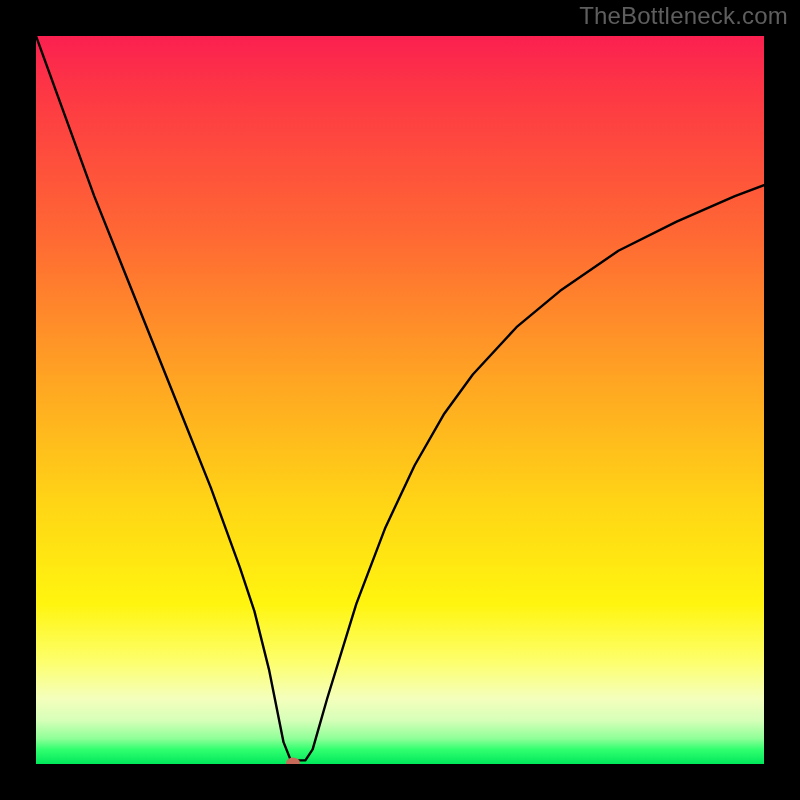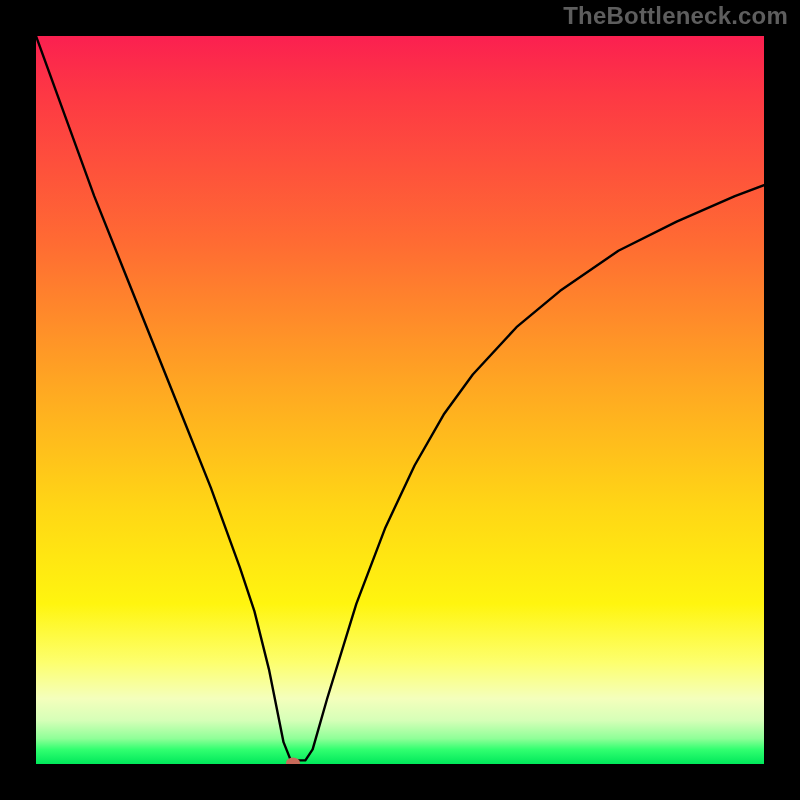--- a/index.html
+++ b/index.html
@@ -16,21 +16,21 @@
     width: 800px;
     height: 800px;
     background: #000;
   }
   .watermark {
     position: absolute;
     top: 2px;
     right: 12px;
     color: #5e5e5e;
     font-size: 24px;
-    font-weight: 700;
+    font-weight: 400;
     letter-spacing: 0.2px;
     z-index: 10;
   }
   .plot-area {
     position: absolute;
     left: 36px;
     top: 36px;
     width: 728px;
     height: 728px;
     overflow: hidden;

